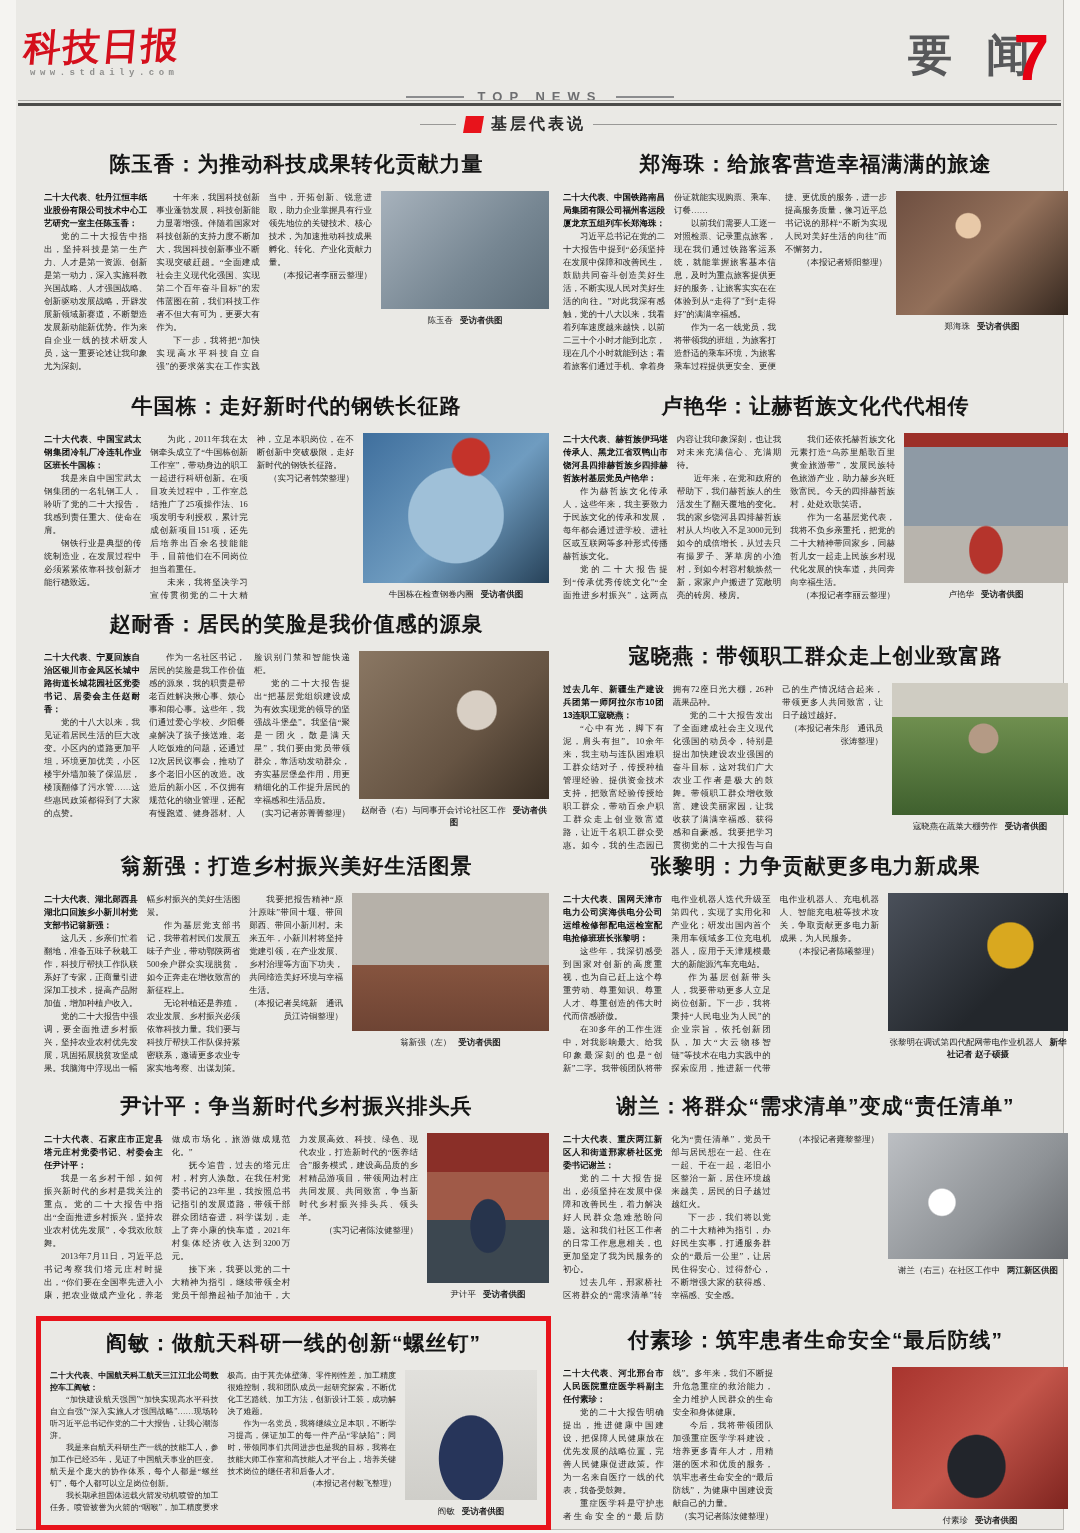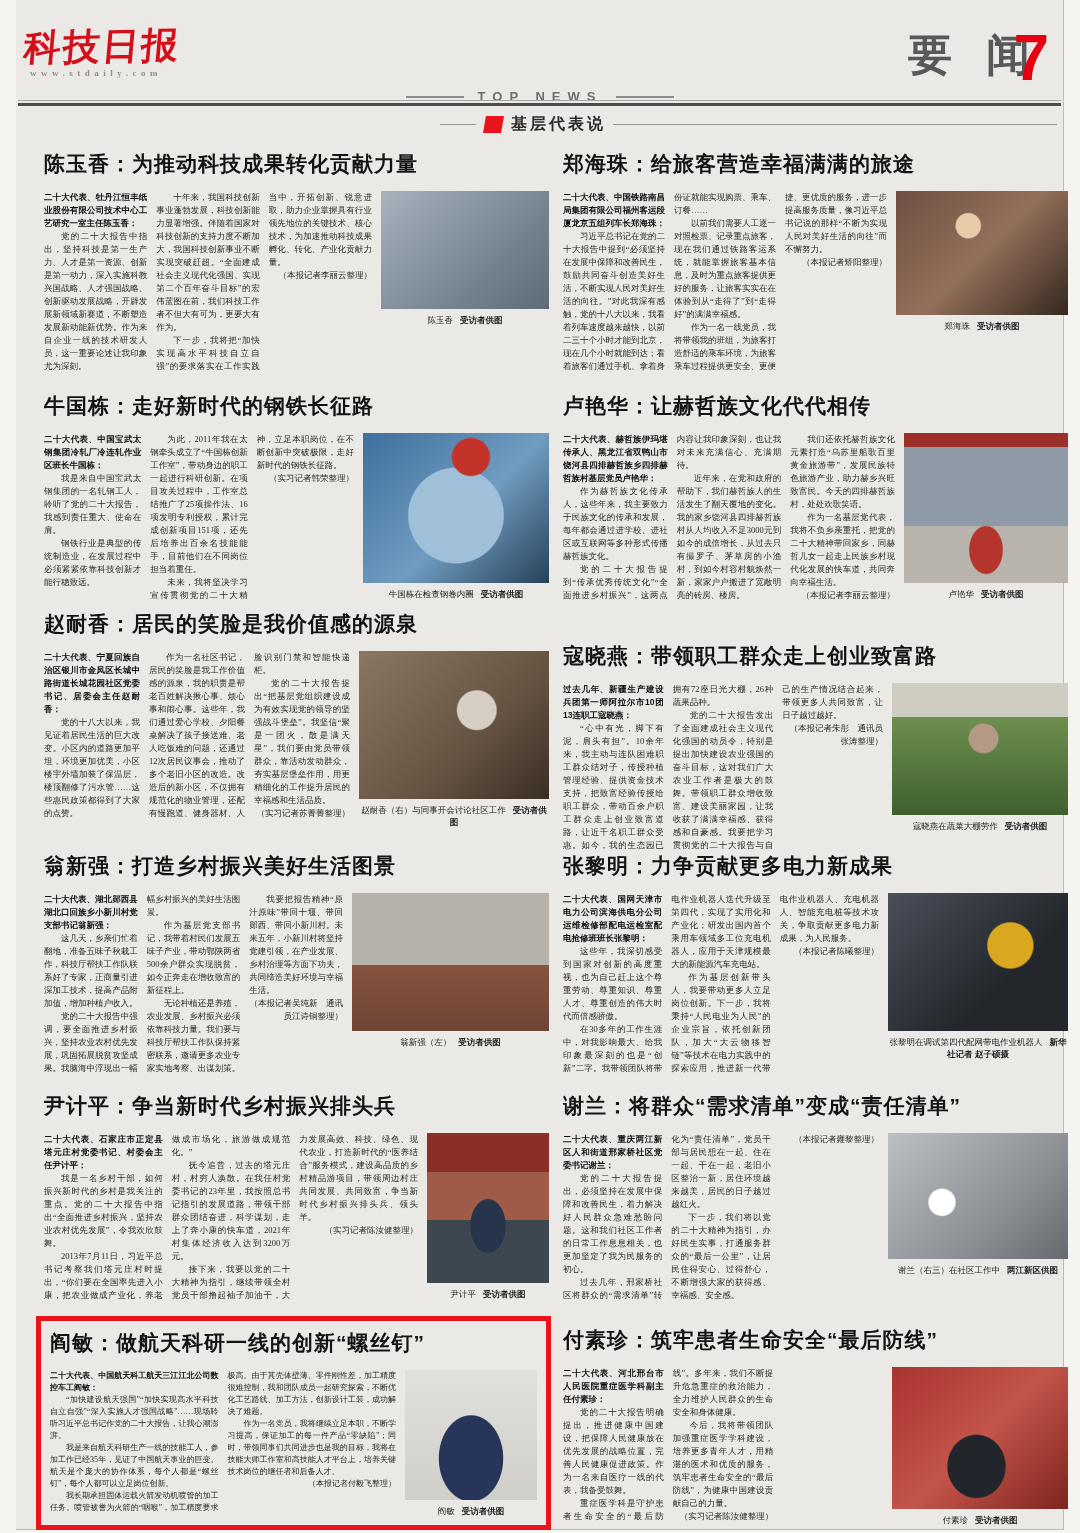--- a/index.html
+++ b/index.html
@@ -7,48 +7,48 @@
   body { background:#f5f4f1; font-family:"Liberation Serif", serif; }
   .page { position:relative; width:1080px; height:1533px; background:#f5f4f1; overflow:hidden; }
   .sheet { position:absolute; left:16px; top:0; width:1048px; height:1530px; background:#eae9e5;
            border-right:1px solid #bcbab5; border-bottom:1px solid #bcbab5; }
 
   
   .logo { position:absolute; left:8px; top:22px; color:#d40f1c; font-weight:900;
           font-size:37px; letter-spacing:2px; transform:skewX(-6deg) rotate(-1deg);
           font-family:"DejaVu Serif", serif; }
   .logo-url { position:absolute; left:14px; top:68px; font-size:9px; letter-spacing:4.5px;
-              color:#8f8f8d; font-family:Liberation Serif, serif; font-weight:bold; }
+              color:#8f8f8d; font-family:Liberation Mono, monospace; font-weight:bold; }
   .section-wrap { position:absolute; left:0; width:1048px; top:26px; text-align:center; }
   .section-cn { font-size:44px; font-weight:900; color:#57585a; letter-spacing:34px;
                 padding-left:34px; font-family:"Liberation Sans", sans-serif;text-align:right; }
   .section-en { margin-top:4px; display:flex; align-items:center; justify-content:center; gap:14px;
                 font-size:13px; font-weight:bold; letter-spacing:7px; color:#6d6e70;
                 font-family:"Liberation Sans", sans-serif; }
   .section-en .dash { width:58px; height:2px; background:#8b8c8e; }
   .edit-box { position:absolute; right:78px; top:34px; text-align:right;
               font-family:"Liberation Sans", sans-serif; color:#3b3b3b; }
   .edit-box .l1 { font-size:13px; letter-spacing:3px; margin-bottom:8px; }
   .edit-box .l2 { font-size:15px; font-weight:bold; letter-spacing:1px; }
   .page-no { position:absolute; right:14px; top:26px; font-size:64px; font-weight:900;
              color:#e60012; font-family:"Liberation Sans", sans-serif; line-height:1; }
   .head-rule { position:absolute; left:2px; right:2px; top:100px; height:6px;
                border-top:1px solid #a9a8a5; border-bottom:3px solid #4c4c4a; }
 
   
-  .banner { position:absolute; left:424px; right:6px; top:114px; display:flex; align-items:center; gap:7px; }
+  .banner { position:absolute; left:404px; right:6px; top:114px; display:flex; align-items:center; gap:7px; }
   .banner .line { height:1px; background:#99item98; background:#999896; }
   .banner .l { width:36px; } .banner .r { flex:1; }
   .flag { width:21px; height:17px; background:#e8131b; clip-path:polygon(14% 0, 100% 0, 86% 100%, 0 100%); }
   .banner-label { font-size:16px; font-weight:bold; color:#2b2b2b; letter-spacing:3px;
                   font-family:"Liberation Sans", sans-serif; }
 
   
   .art { position:absolute; overflow:hidden; }
-  .hl { font-size:21px; font-weight:900; color:#141414; letter-spacing:1px;
+  .hl { text-align:center; font-size:21px; font-weight:900; color:#141414; letter-spacing:1px;
         font-family:"Liberation Sans", sans-serif; margin-bottom:13px; white-space:nowrap; }
   .content { display:flex; gap:9px; height:calc(100% - 44px); }
   .txt { flex:1; column-count:3; column-gap:9px; column-fill:auto; height:100%;
          font-size:8.5px; line-height:13px; color:#262624; text-align:justify; overflow:hidden; }
   .txt p { text-indent:2em; }
   .txt p.lead { text-indent:0; font-weight:bold; font-family:"Liberation Sans", sans-serif; color:#111; }
   .txt p.byline { text-indent:0; text-align:right; }
   .fig { flex:0 0 auto; display:flex; flex-direction:column; gap:5px; }
   .photo { width:100%; }
   .cap { font-size:8.5px; line-height:12px; text-align:center; color:#222; }

